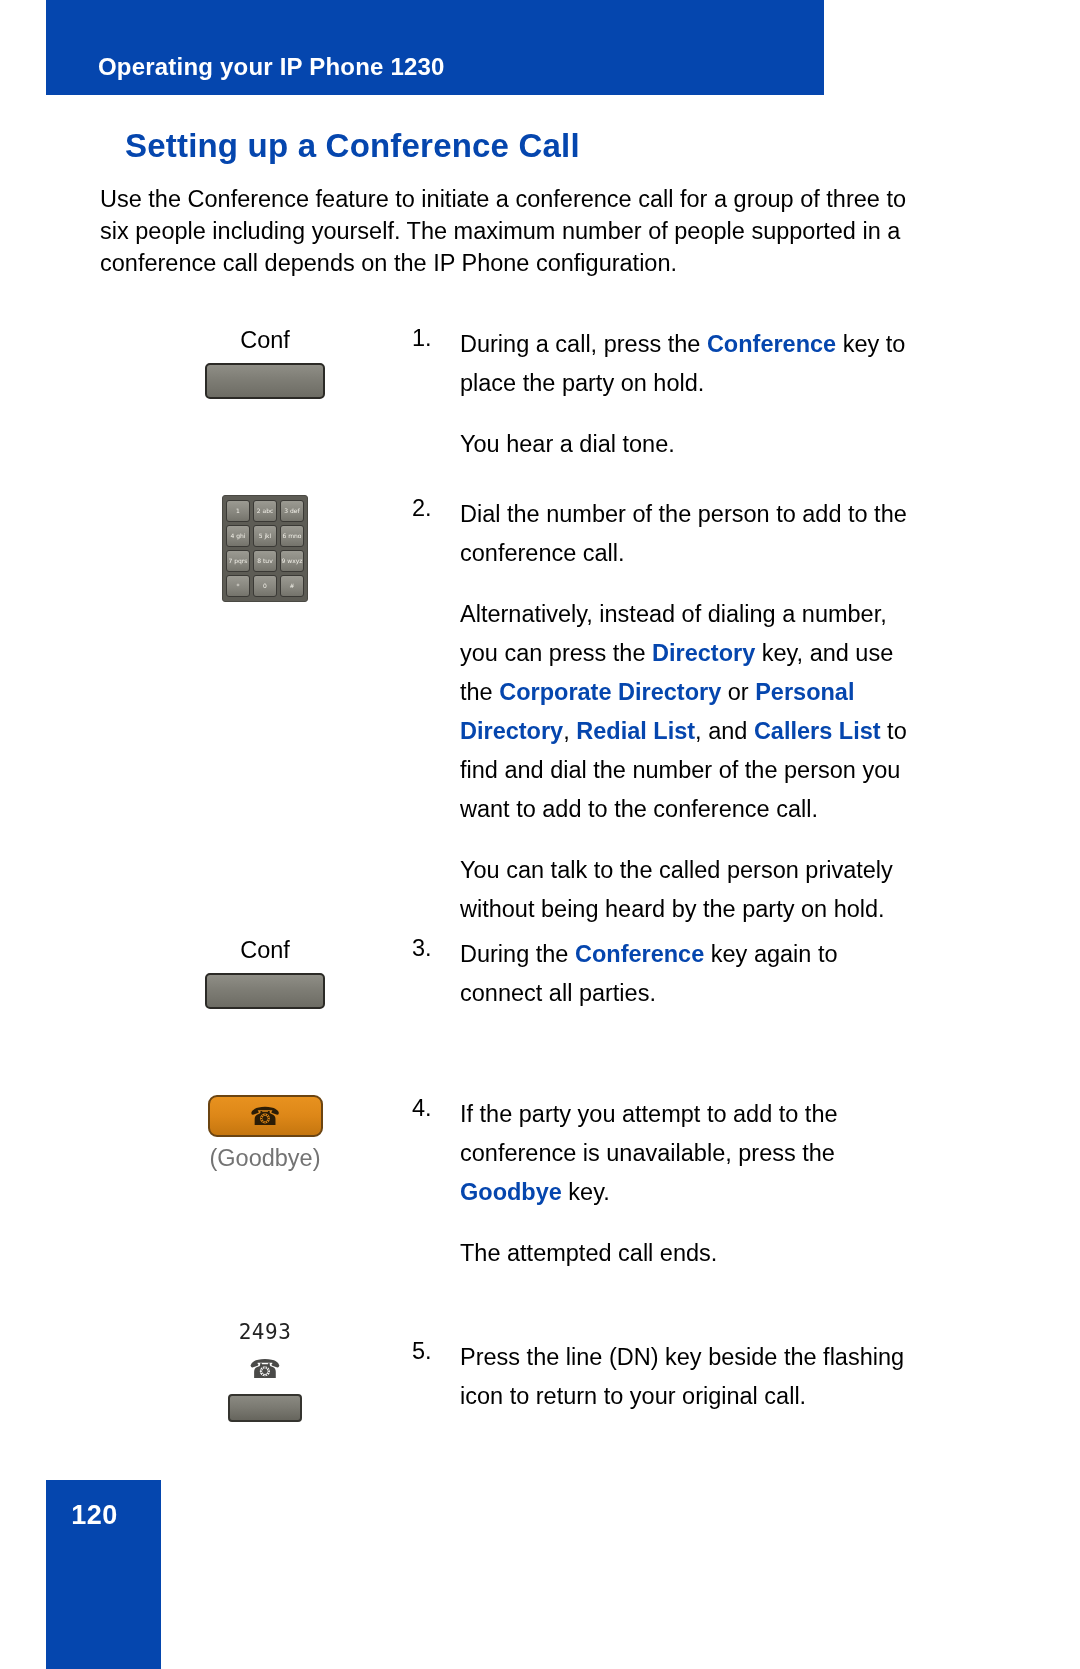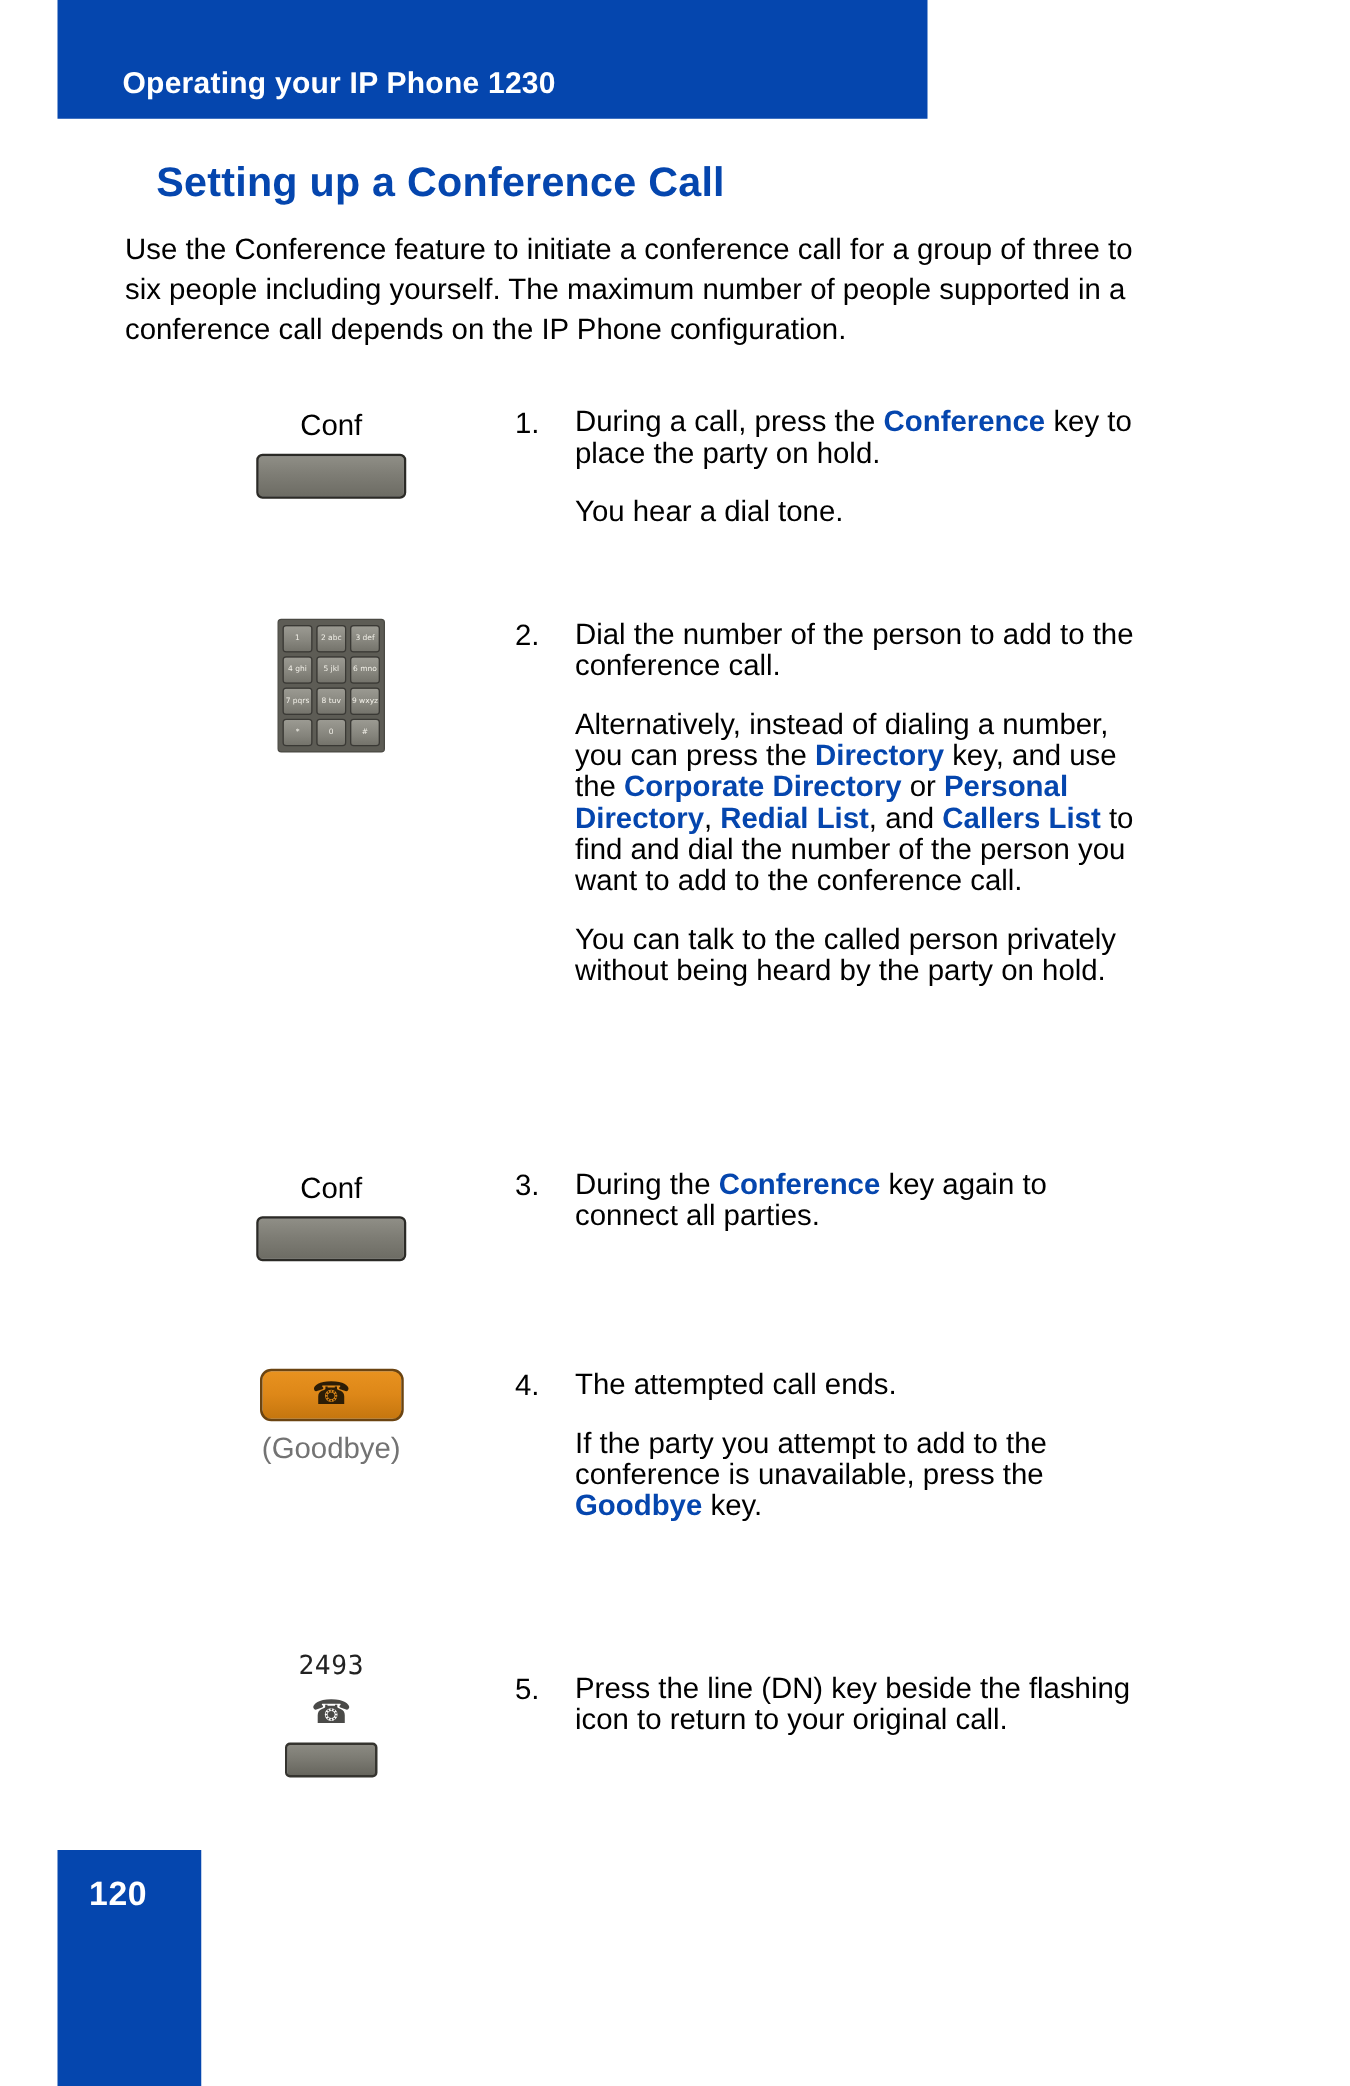--- a/index.html
+++ b/index.html
@@ -13,21 +13,21 @@
     position: relative;
     font-family: "Liberation Sans", sans-serif;
     overflow: hidden;
   }
 
   
   .header-bar {
     position: absolute;
     left: 46px;
     top: 0;
-    width: 696px;
+    width: 778px;
     height: 95px;
     background: #0546ae;
   }
   .header-title {
     position: absolute;
     left: 52px;
     bottom: 14px;
     color: #ffffff;
     font-size: 24px;
     font-weight: bold;
@@ -94,21 +94,21 @@
     left: 0;
     top: 0;
     width: 44px;
     font-size: 23.5px;
     color: #000000;
     text-align: left;
   }
   .step-text {
     margin-left: 48px;
     font-size: 23.5px;
-    line-height: 25px;
+    line-height: 39px;
     color: #000000;
   }
   .step-text p {
     margin: 0 0 22px 0;
   }
   .step-text p:last-child { margin-bottom: 0; }
   .kw {
     color: #0546ae;
     font-weight: bold;
   }
@@ -296,22 +296,22 @@
   <div class="step-row" style="height:215px;">
     <div class="step-art">
       <div class="goodbye-key">
         <span class="handset-glyph">☎</span>
       </div>
       <div class="goodbye-caption">(Goodbye)</div>
     </div>
     <div class="step-body">
       <div class="step-num">4.</div>
       <div class="step-text">
+          <p><span>If the party you attempt to add to the conference is unavailable, press the </span><span class="kw">Goodbye</span><span> key.</span></p>
           <p><span>The attempted call ends.</span></p>
-          <p><span>If the party you attempt to add to the conference is unavailable, press the </span><span class="kw">Goodbye</span><span> key.</span></p>
         </div>
     </div>
   </div>
 
   <div class="step-row" style="height:140px;">
     <div class="step-art" style="top:10px;">
       <div class="line-art">
         <span class="dn-number">2493</span>
         <span class="phone-icon-glyph">☎</span>
         <span class="line-key"></span>

